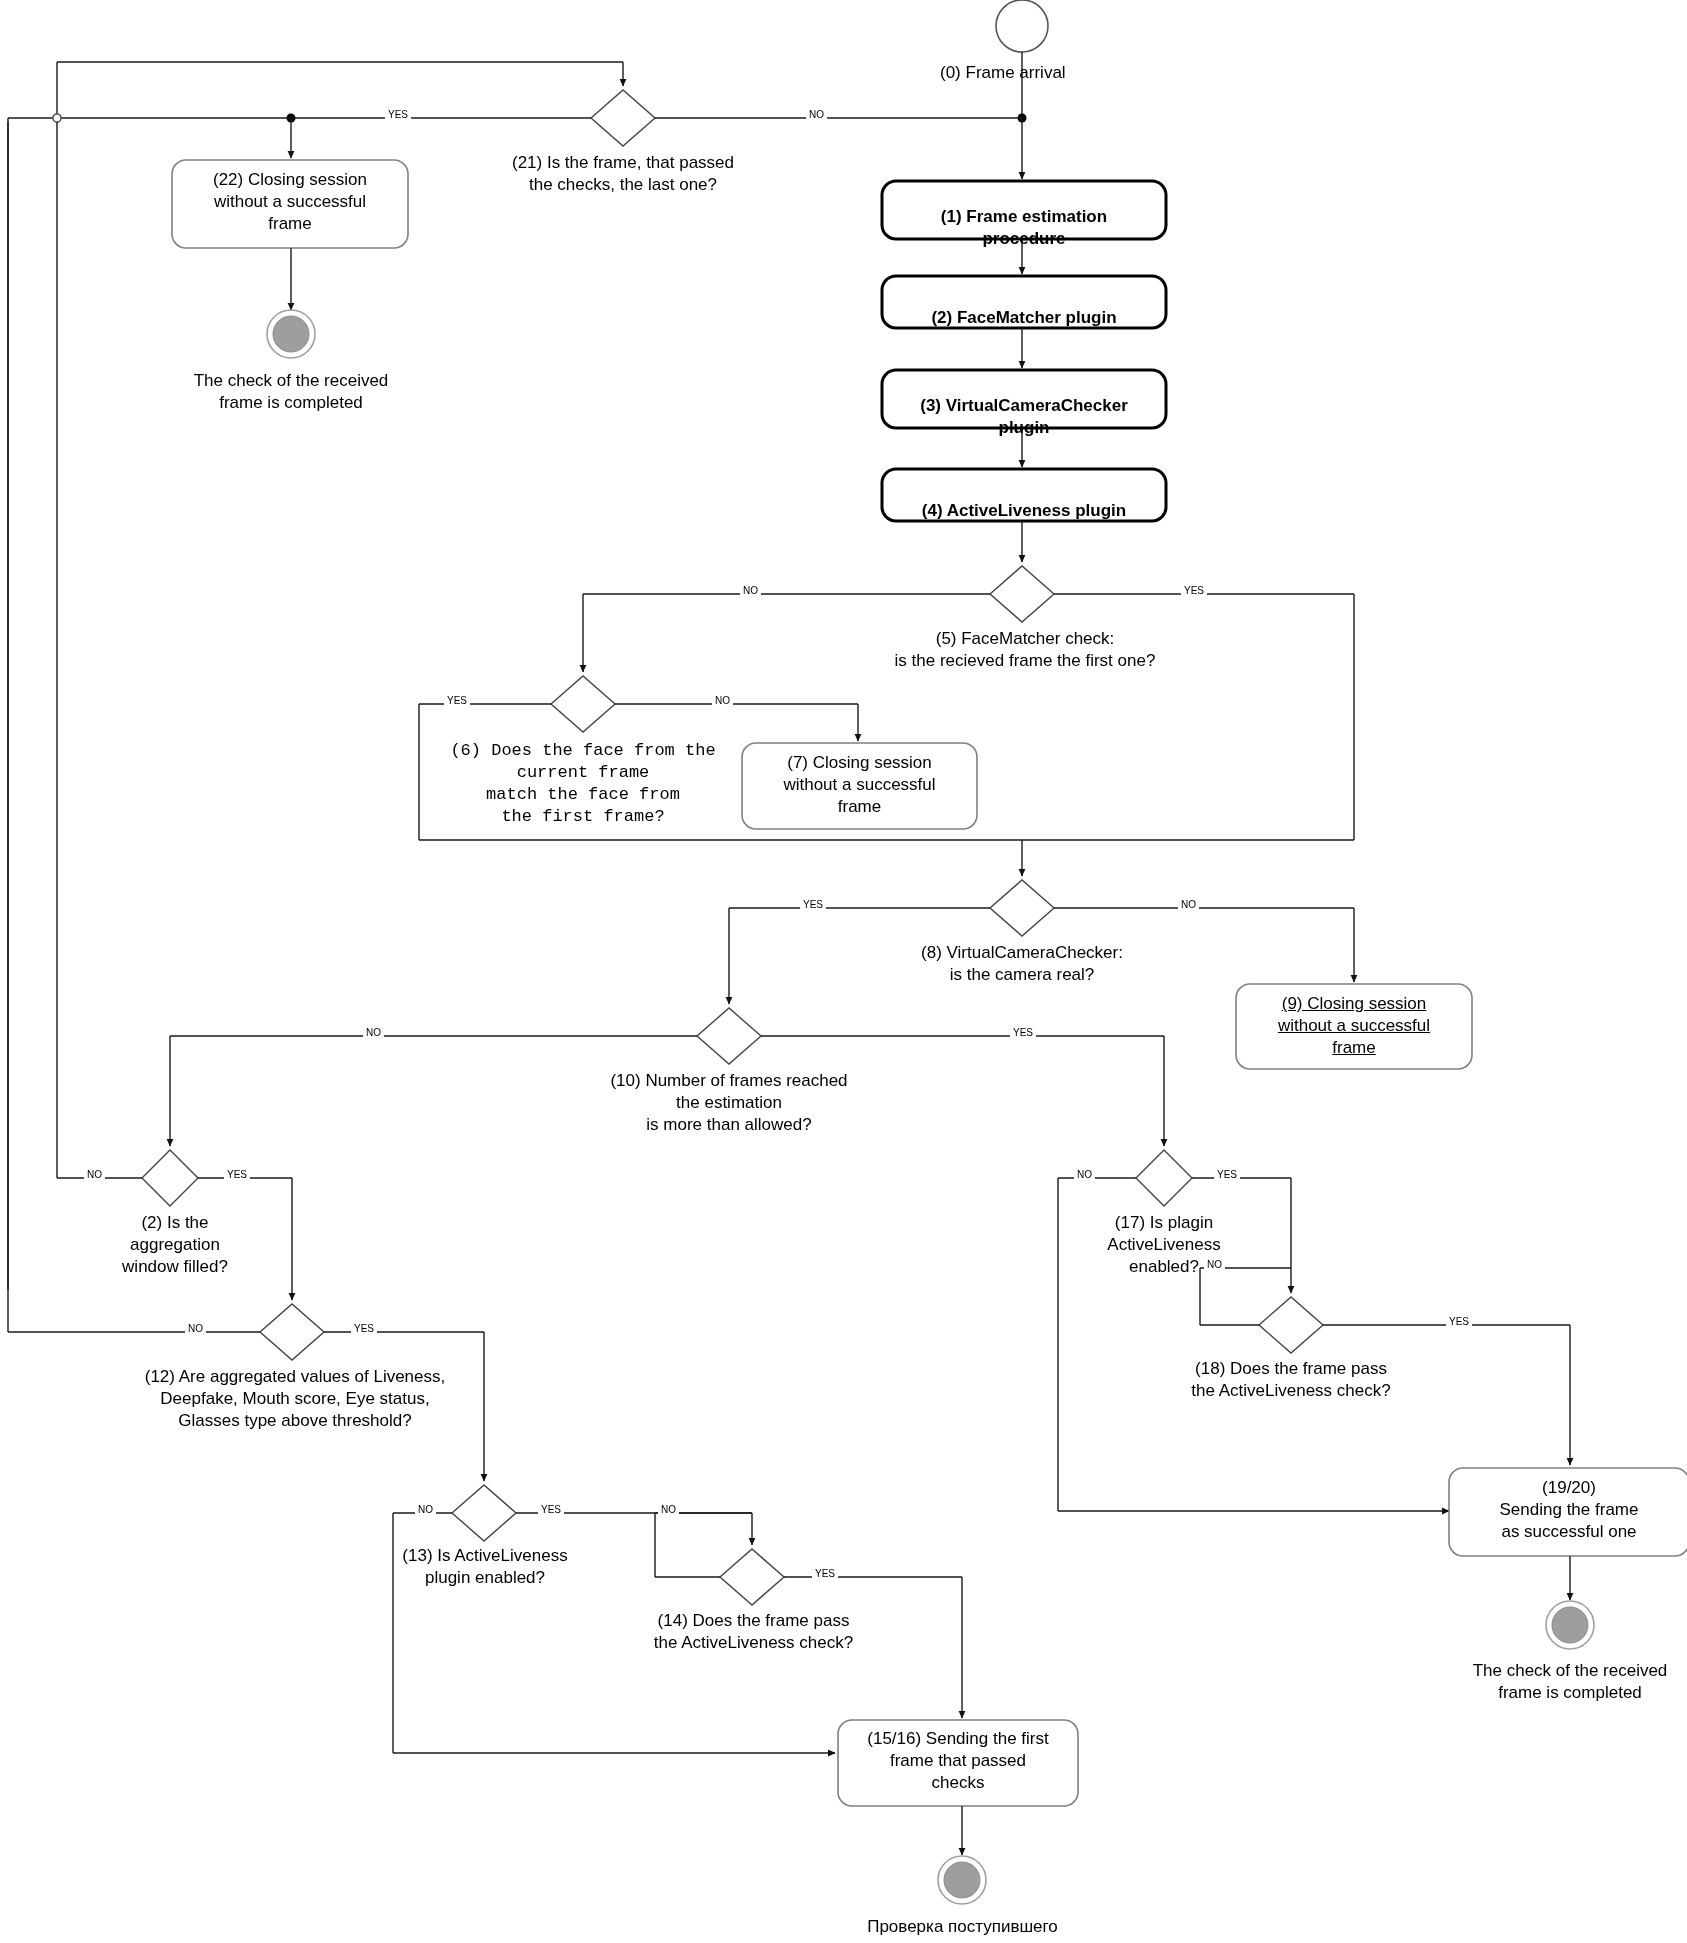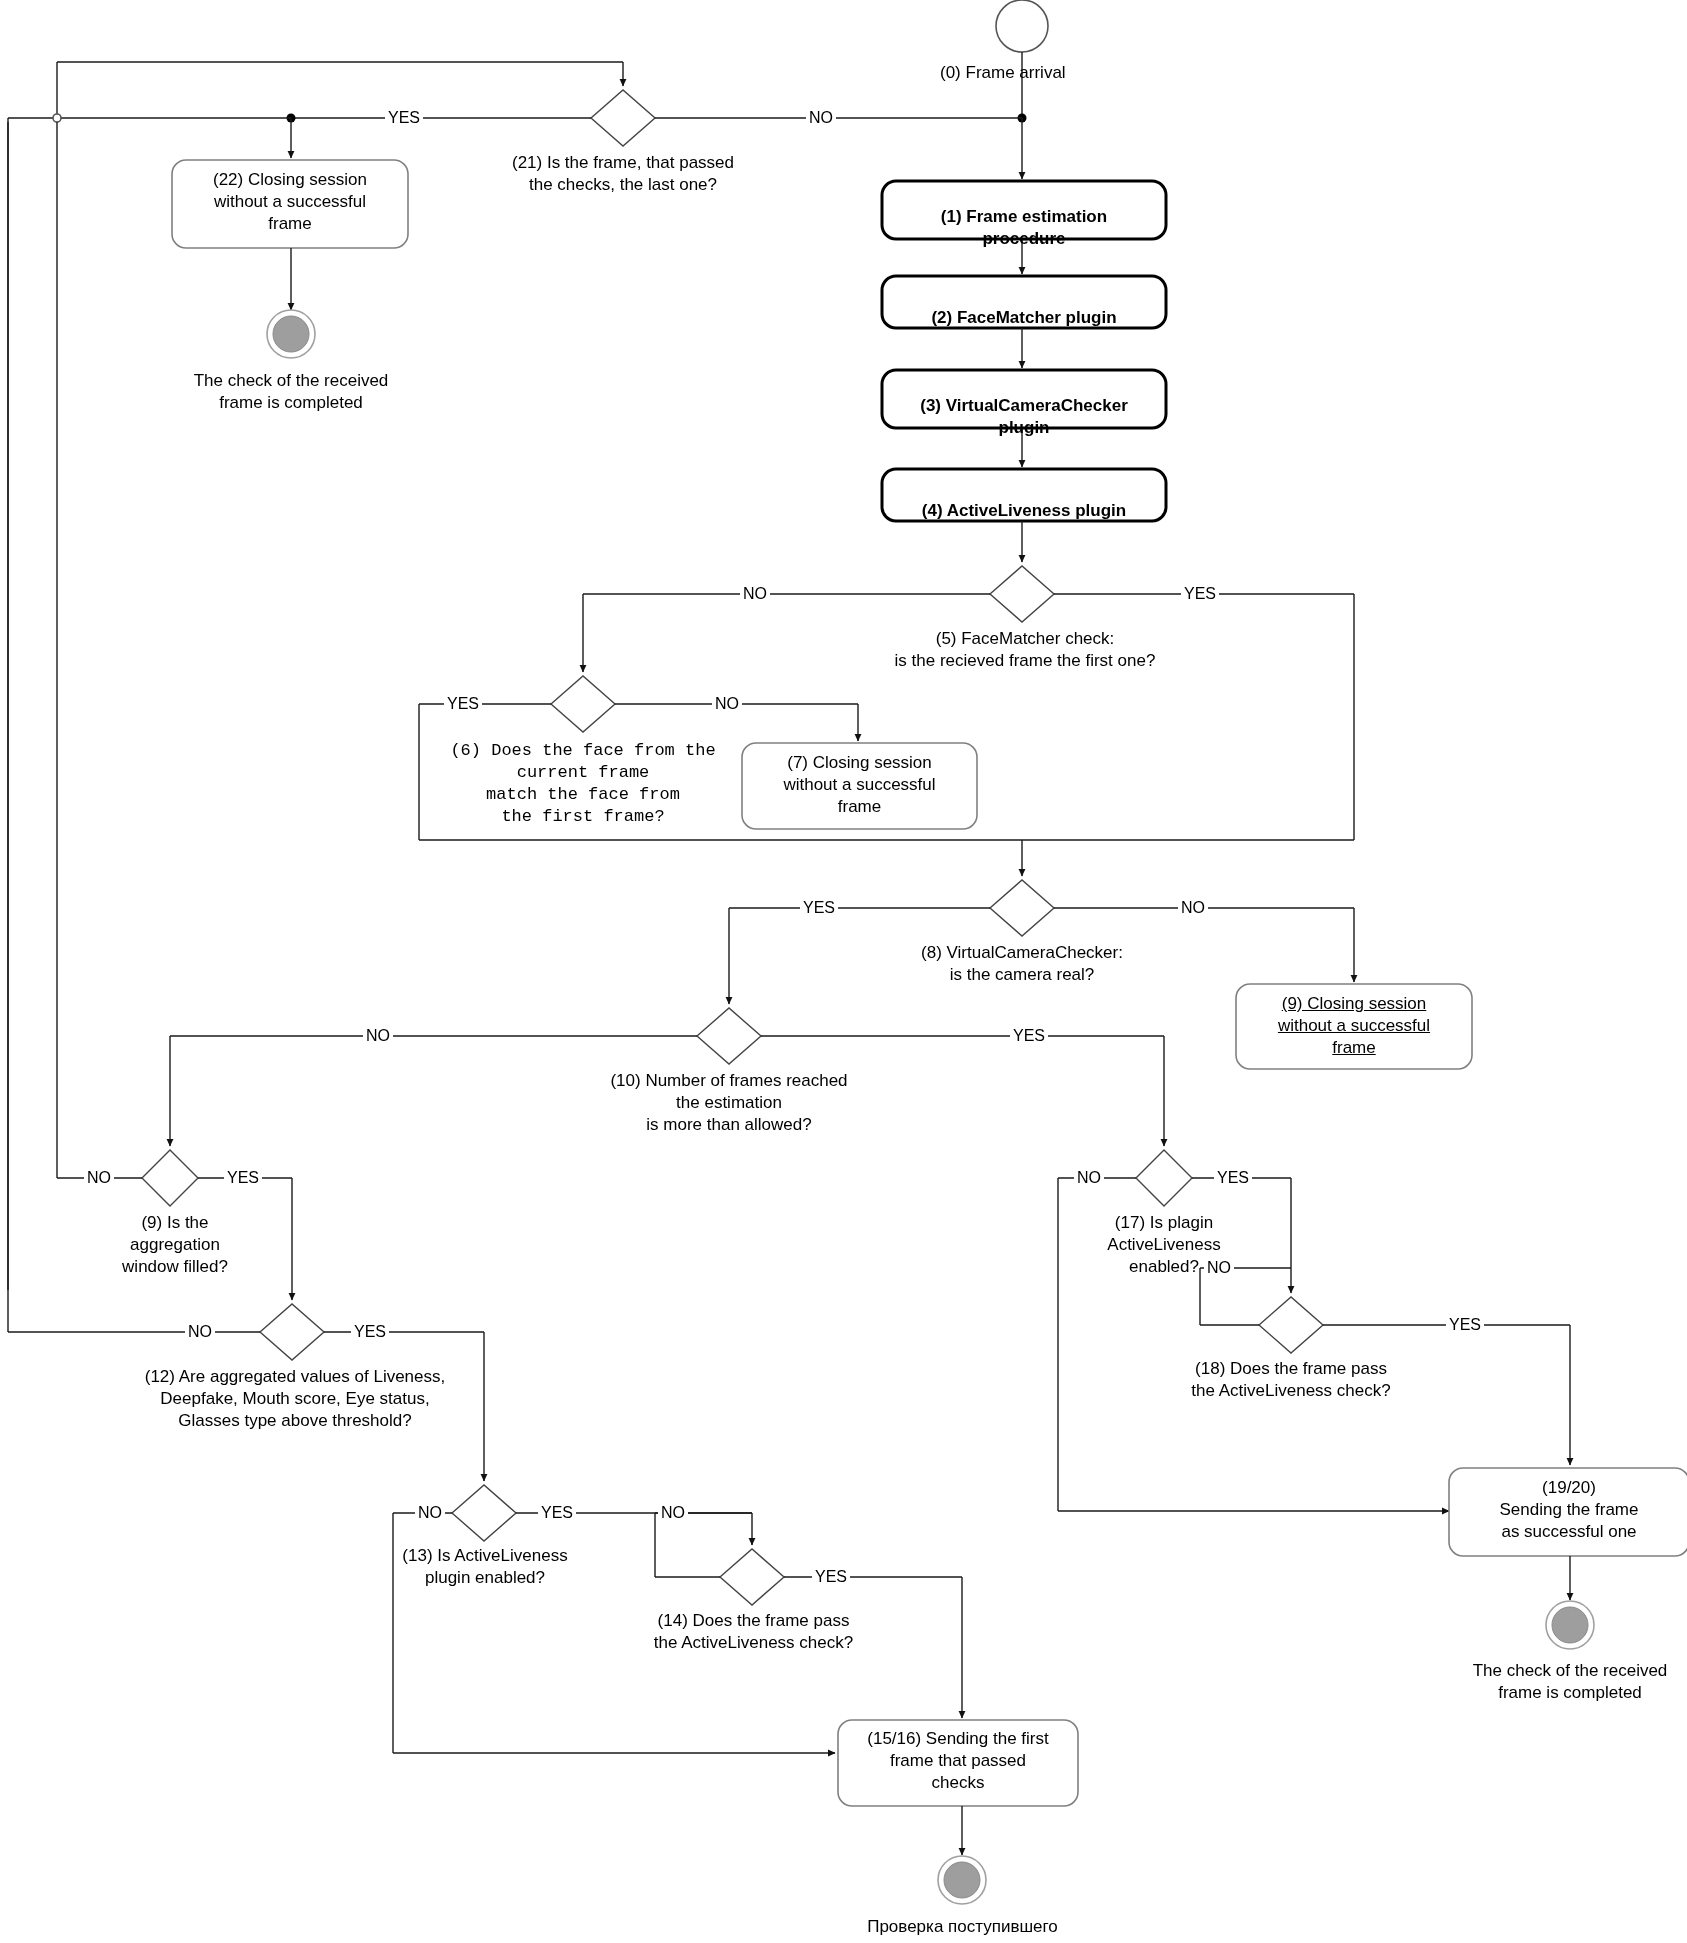--- a/index.html
+++ b/index.html
@@ -68,21 +68,21 @@
     white-space: pre-line;
     pointer-events: none;
   }
   .label.bold {
     font-weight: bold;
     margin-top: 16px;
   }
   .edge-label {
     position: absolute;
     font-family: "Liberation Sans", sans-serif;
-    font-size: 16px;
+    font-size: 10px;
     color: #000000;
     background: #ffffff;
     padding: 0 3px;
     line-height: 1;
     white-space: nowrap;
     pointer-events: none;
   }
 </style>
 </head>
 <body>
@@ -280,21 +280,21 @@
 is the camera real?</div>
 
   <div class="label" style="left:1240px; top:993px; width:228px;text-decoration:underline;">(9) Closing session
 without a successful
 frame</div>
 
   <div class="label" style="left:564px; top:1070px; width:330px;">(10) Number of frames reached
 the estimation
 is more than allowed?</div>
 
-  <div class="label" style="left:90px; top:1212px; width:170px;">(9) Is the
+  <div class="label" style="left:90px; top:1212px; width:170px;">(2) Is the
 aggregation
 window filled?</div>
 
   <div class="label" style="left:95px; top:1366px; width:400px;">(12) Are aggregated values of Liveness,
 Deepfake, Mouth score, Eye status,
 Glasses type above threshold?</div>
 
   <div class="label" style="left:374px; top:1545px; width:222px;">(13) Is ActiveLiveness
 plugin enabled?</div>
 

